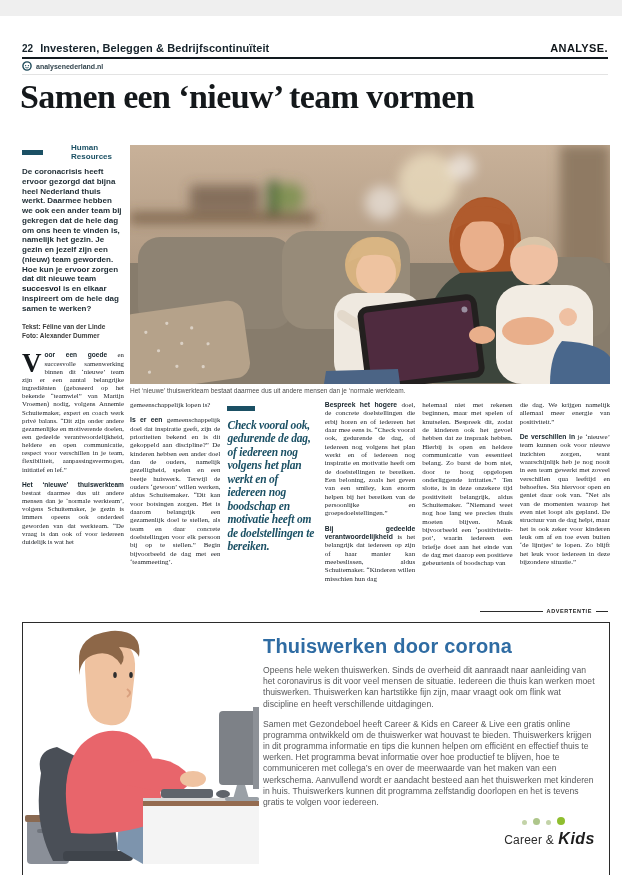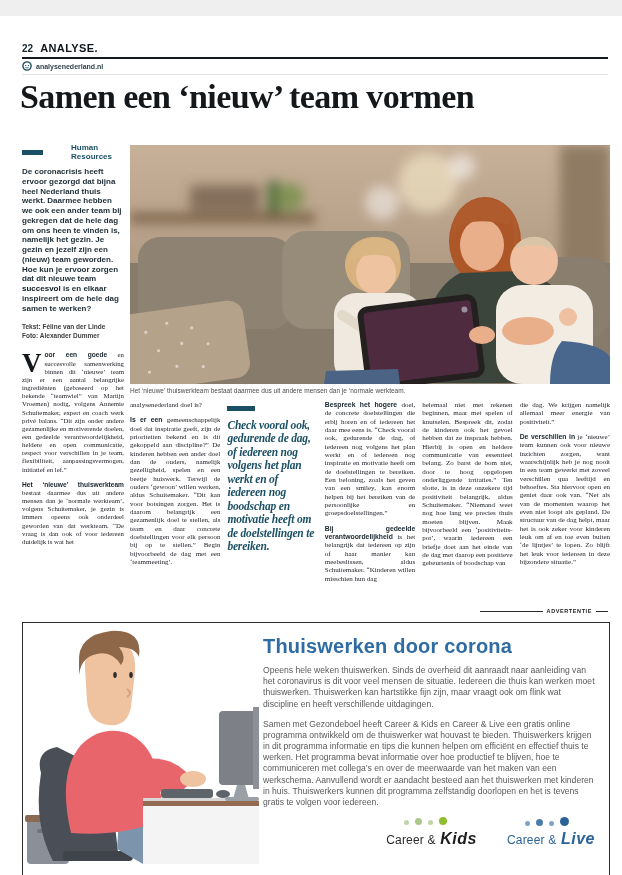--- a/index.html
+++ b/index.html
@@ -65,20 +65,21 @@
   .adbar { position:absolute; left:0; right:0; bottom:0; height:17px; background:#c6da52; color:#1d4a5a;
     font-size:8.3px; font-weight:bold; display:flex; align-items:center; justify-content:center; }
 </style>
 </head>
 <body>
 
 <div class="page">
 
   <div class="masthead">
     <span class="pageno">22</span>
+    <span class="section">Investeren, Beleggen &amp; Bedrijfscontinuïteit</span>
     <span class="edition">ANALYSE.</span>
   </div>
   <div class="siterow">
     <span style="display:inline-flex;">
       <svg width="10" height="10" viewBox="0 0 10 10">
           <circle cx="5" cy="5" r="4.1" fill="none" stroke="#1d4a5a" stroke-width="1.4"></circle>
           <circle cx="3.6" cy="4.6" r="0.7" fill="#1d4a5a"></circle>
           <circle cx="6.4" cy="4.6" r="0.7" fill="#1d4a5a"></circle>
           <path d="M3.4 6.4 Q5 7.6 6.6 6.4" stroke="#1d4a5a" stroke-width="0.8" fill="none"></path>
         </svg>
@@ -168,21 +169,21 @@
       <ellipse cx="352" cy="190" rx="13" ry="9" fill="#e9af8b"></ellipse>
 
       <path d="M432 196 Q470 198 480 212 L480 239 L420 239 Q420 210 432 196 Z" fill="#49678c"></path>
       <path d="M196 226 L268 224 L270 239 L194 239 Z" fill="#4b6485"></path>
     </svg>
   </figure>
   <div class="caption">Het ‘nieuwe’ thuiswerkteam bestaat daarmee dus uit andere mensen dan je ‘normale werkteam.</div>
 
   <div class="cols">
     <div class="col">
-      <p class="bp"><span>analysenederland doel is?</span></p>
+      <p class="bp"><span>gemeenschappelijk lopen is?</span></p>
       <p class="bp"><b class="lead">Is er een</b><span> gemeenschappelijk doel dat inspiratie geeft, zijn de prioriteiten bekend en is dit gekoppeld aan discipline?” De kinderen hebben een ander doel dan de ouders, namelijk gezelligheid, spelen en een beetje huiswerk. Terwijl de ouders ‘gewoon’ willen werken, aldus Schuitemaker. “Dit kan voor botsingen zorgen. Het is daarom belangrijk een gezamenlijk doel te stellen, als team en daar concrete doelstellingen voor elk persoon bij op te stellen.” Begin bijvoorbeeld de dag met een ‘teammeeting’.</span></p>
     </div>
     <div class="col">
       <div class="qbar"></div>
       <blockquote class="pullquote">Check vooral ook, gedurende de dag, of iedereen nog volgens het plan werkt en of iedereen nog boodschap en motivatie heeft om de doelstellingen te bereiken.</blockquote>
     </div>
     <div class="col">
       <p class="bp"><b class="lead">Bespreek het hogere</b><span> doel, de concrete doelstellingen die erbij horen en of iedereen het daar mee eens is. “Check vooral ook, gedurende de dag, of iedereen nog volgens het plan werkt en of iedereen nog inspiratie en motivatie heeft om de doelstellingen te bereiken. Een beloning, zoals het geven van een smiley, kan enorm helpen bij het bereiken van de persoonlijke en groepsdoelstellingen.”</span></p>
       <p class="bp"><b class="lead">Bij gedeelde verantwoordelijkheid</b><span> is het belangrijk dat iedereen op zijn of haar manier kan meebeslissen, aldus Schuitemaker. “Kinderen willen misschien hun dag</span></p>
     </div>
@@ -247,27 +248,17 @@
         <div class="logo kids">
           <span class="dots">
             <span class="dot" style="width:5px;height:5px;background:#c3d3a8;"></span>
             <span class="dot" style="width:7px;height:7px;background:#aec68b;"></span>
             <span class="dot" style="width:5px;height:5px;background:#c3d3a8;"></span>
             <span class="dot" style="width:8px;height:8px;background:#8fbe2f;"></span>
           </span>
           <span class="prefix">Career &amp;</span>
           <span class="name">Kids</span>
         </div>
-        <div class="logo live">
-          <span class="dots">
-            <span class="dot" style="width:5px;height:5px;background:#7fa3c4;"></span>
-            <span class="dot" style="width:7px;height:7px;background:#4a7cab;"></span>
-            <span class="dot" style="width:5px;height:5px;background:#7fa3c4;"></span>
-            <span class="dot" style="width:9px;height:9px;background:#2b6399;"></span>
-          </span>
-          <span class="prefix">Career &amp;</span>
-          <span class="name">Live</span>
-        </div>
       </div>
     </div>
   </div>
 
 </div>
 
 </body></html>

